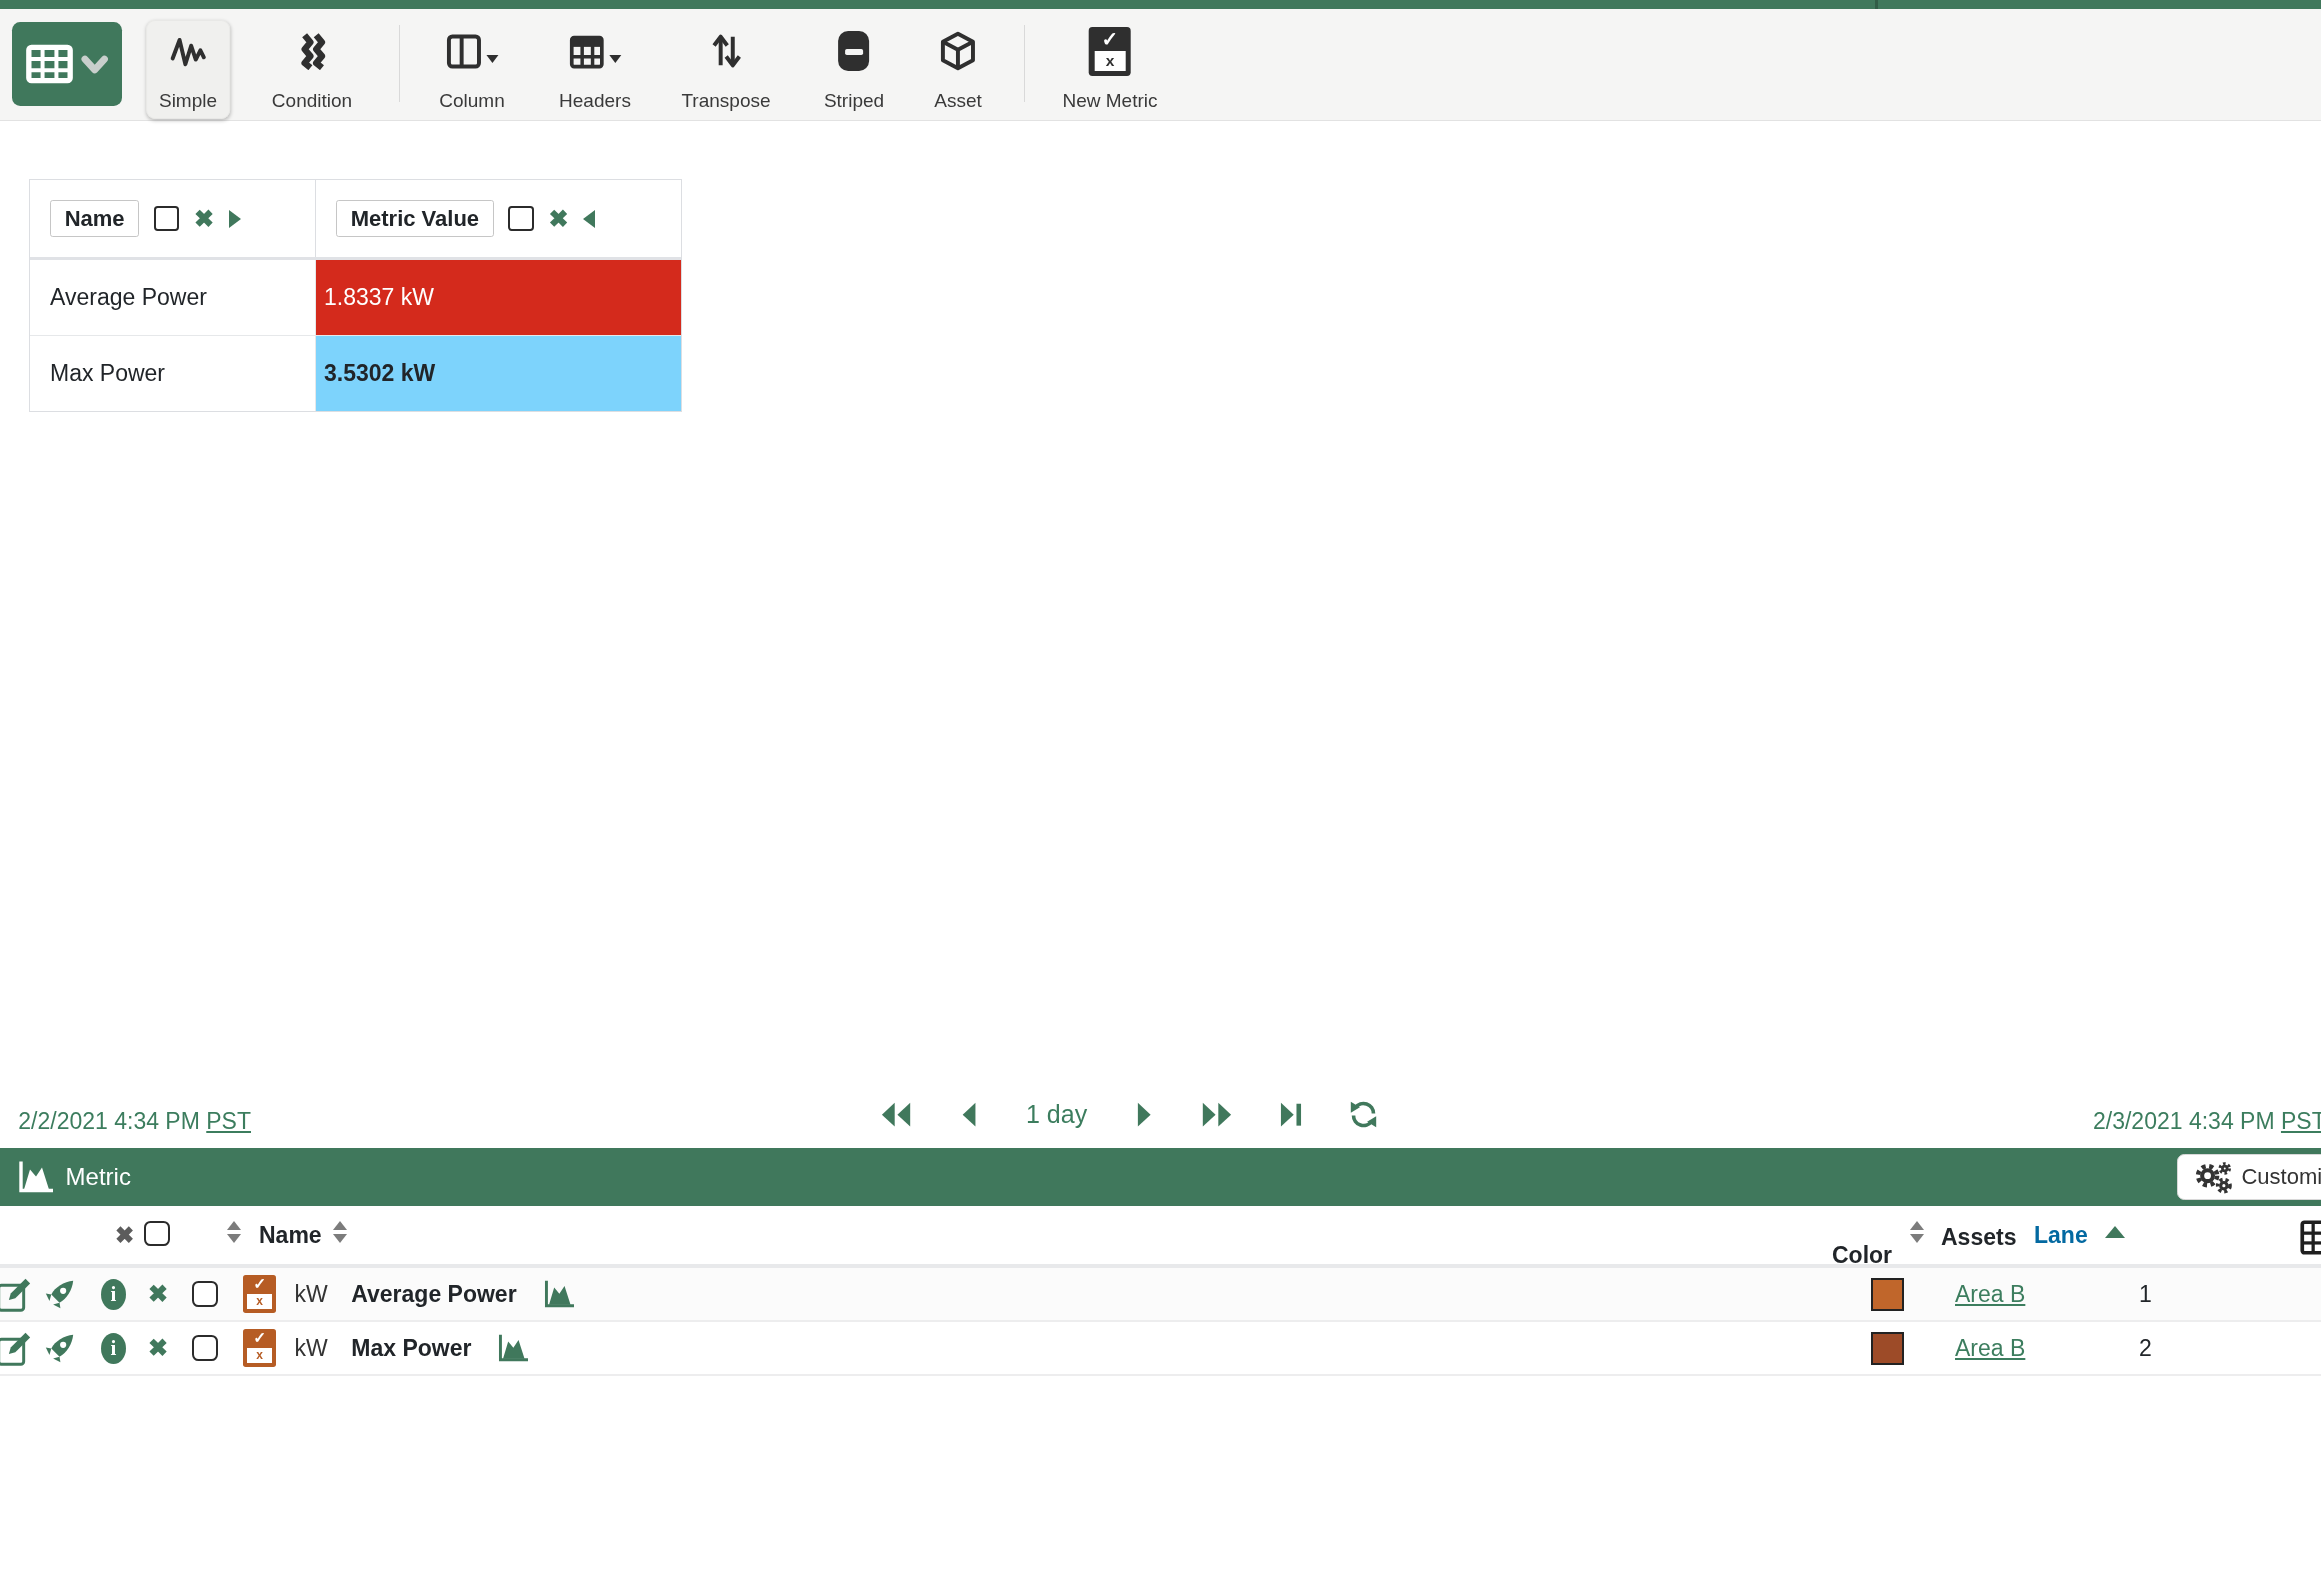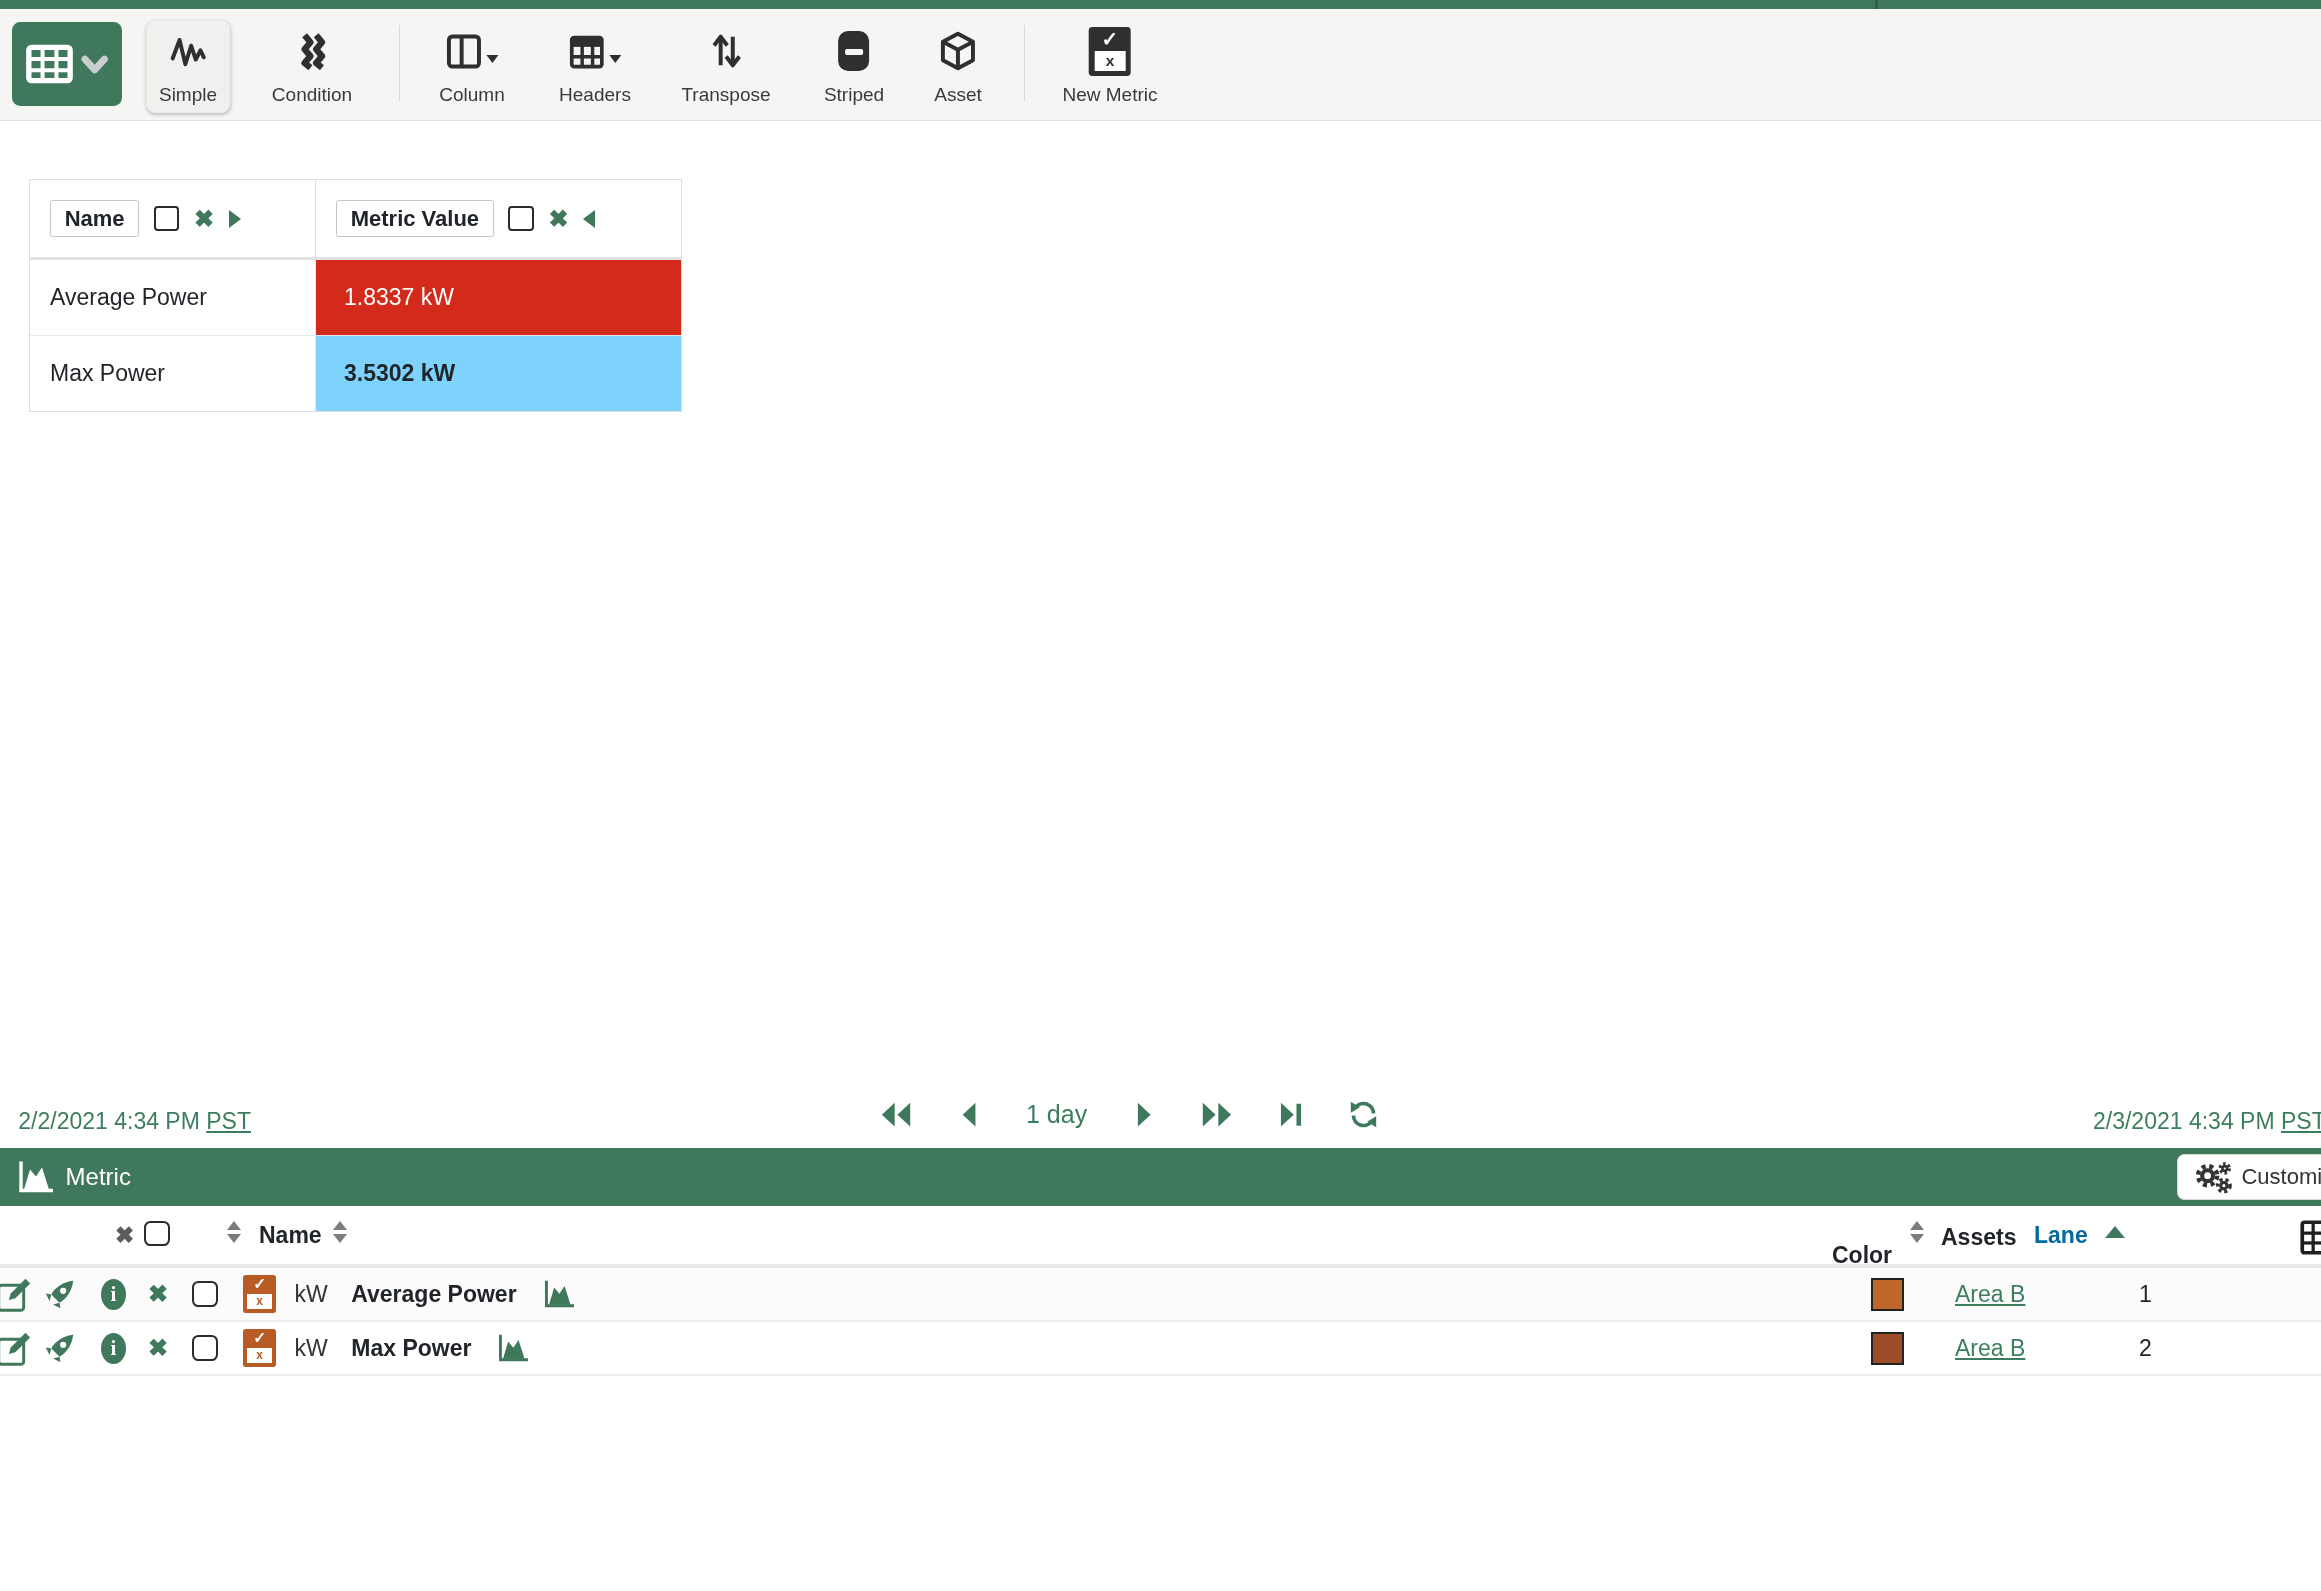--- a/index.html
+++ b/index.html
@@ -9,21 +9,21 @@
   
   .topbar{position:absolute;left:0;top:0;width:100%;height:9.1px;background:#40785c;}
   .topbar-divider{position:absolute;left:1875px;top:0;width:2.7px;height:9.1px;background:rgba(0,0,0,0.22);}
 
   
   .toolbar{position:absolute;left:0;top:9.1px;width:100%;height:111px;background:#f5f5f4;border-bottom:0.9px solid #e2e2e2;}
   .menu-btn{position:absolute;left:12px;top:12.8px;width:110px;height:84px;background:#40785c;border-radius:8.2px;display:flex;align-items:center;justify-content:center;gap:7.3px;cursor:pointer;}
   .tb-btn{position:absolute;top:11px;transform:translateX(-50%);display:flex;flex-direction:column;align-items:center;padding:9.1px 12.8px 7.3px;border-radius:9.1px;}
   .tb-btn.active{background:#f0f0ee;box-shadow:0 1.8px 3.7px rgba(0,0,0,0.22), inset 0 0 0 0.9px #e8e8e6;}
   .tb-ico{height:44px;display:flex;align-items:center;justify-content:center;gap:3.7px;}
-  .tb-label{font-size:19px;color:#3a3a3a;margin-top:11px;white-space:nowrap;}
+  .tb-label{font-size:19px;color:#3a3a3a;margin-top:17px;white-space:nowrap;}
   .tb-divider{position:absolute;top:16.4px;width:0.9px;height:77px;background:#d9d9d9;}
   .caret{width:0;height:0;border-left:6.4px solid transparent;border-right:6.4px solid transparent;border-top:8.2px solid #2f2f2f;margin-top:16.4px;}
 
   .striped-glyph{width:31px;height:40px;background:#2f2f2f;border-radius:10px;position:relative;}
   .striped-glyph::after{content:"";position:absolute;left:6.4px;top:17.4px;width:18.3px;height:6.4px;background:#f5f5f4;border-radius:1.8px;}
 
   .nm-icon{width:42px;height:49px;background:#2f2f2f;border-radius:3.7px;position:relative;}
   .nm-icon .nm-check{position:absolute;left:0;top:1.8px;width:100%;text-align:center;color:#fff;font-weight:700;font-size:20px;line-height:22px;}
   .nm-icon .nm-xbox{position:absolute;left:5.5px;bottom:4.6px;width:31px;height:20px;background:#fff;color:#2f2f2f;font-weight:700;font-size:15.5px;line-height:20px;text-align:center;}
 
@@ -34,21 +34,21 @@
   .mtable .hcell.c1{width:286px;border-right:0.9px solid #dcdee2;}
   .mtable .hcell.c2{flex:1;}
   .hdr-box{border:0.9px solid #c6c6c6;border-radius:2.7px;background:#fff;padding:4.6px 13.7px;font-weight:700;font-size:22px;color:#212529;white-space:nowrap;}
   .cb{width:25.6px;height:25.6px;border:2.7px solid #2b2b2b;border-radius:3.7px;background:#fff;box-sizing:border-box;flex:0 0 auto;}
   .x-green{color:#40785c;font-weight:700;font-size:24px;line-height:24px;}
   .tri-r{width:0;height:0;border-top:9.1px solid transparent;border-bottom:9.1px solid transparent;border-left:12px solid #40785c;}
   .tri-l{width:0;height:0;border-top:9.1px solid transparent;border-bottom:9.1px solid transparent;border-right:12px solid #40785c;}
   .mtable .drow{display:flex;height:75px;border-bottom:0.9px solid #e6e8ea;}
   .mtable .drow:last-child{border-bottom:none;}
   .mtable .ncell{width:286px;display:flex;align-items:center;padding-left:20px;box-sizing:border-box;border-right:0.9px solid #e6e8ea;font-size:23px;color:#212529;}
-  .mtable .vcell{flex:1;display:flex;align-items:center;padding-left:28px;box-sizing:border-box;font-size:23px;color:#212529;}
+  .mtable .vcell{flex:1;display:flex;align-items:center;padding-left:8px;box-sizing:border-box;font-size:23px;color:#212529;}
 
   
   .timebar{position:absolute;left:0;top:1093px;width:100%;height:55px;background:#fff;}
   .stamp{position:absolute;top:14.6px;font-size:23px;color:#3c7d5e;white-space:nowrap;}
   .stamp .tz{text-decoration:underline;}
   .stamp.left{left:18.3px;}
   .stamp.right{right:-3.7px;}
   .nav-controls{position:absolute;left:879px;top:7.3px;display:flex;align-items:center;gap:45px;}
   .nav-range{font-size:25px;color:#3c7d5e;padding:0 3.7px;}
 

